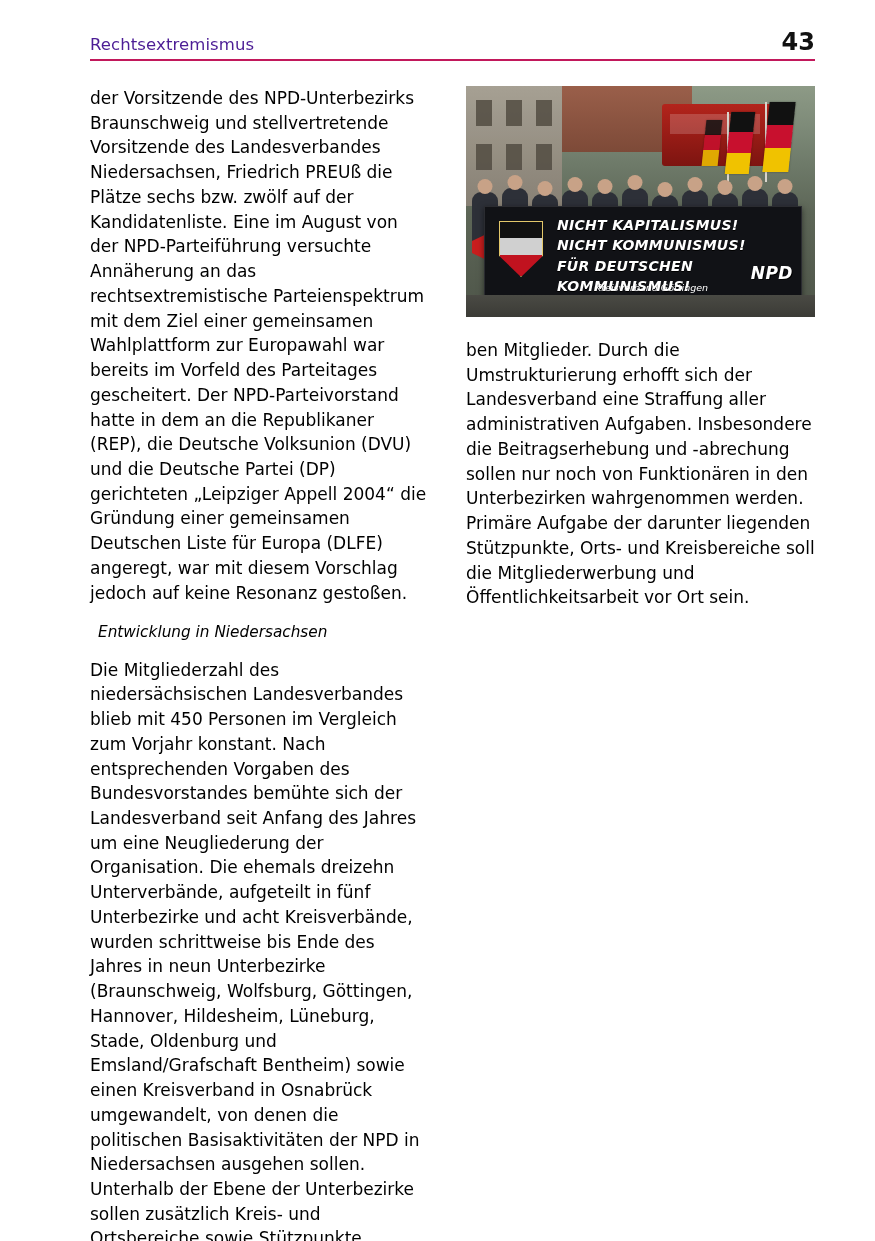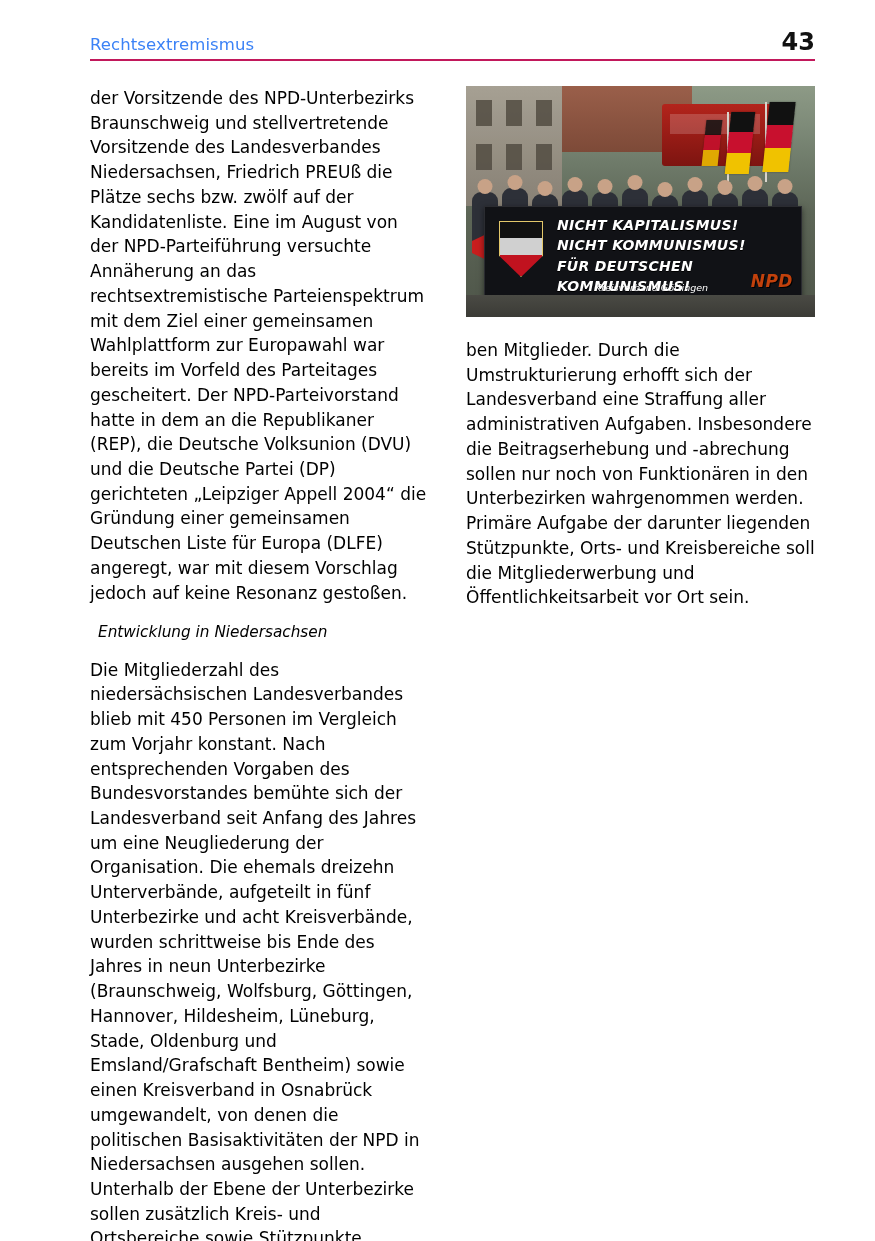--- a/index.html
+++ b/index.html
@@ -28,21 +28,21 @@
     left: 90px;
     top: 28px;
     width: 725px;
     display: flex;
     align-items: baseline;
     justify-content: space-between;
   }
   .header-title {
     font-size: 16.5px;
     letter-spacing: 0.1px;
-    color: #3b82f6;
+    color: #4c1d95;
   }
   .header-pageno {
     font-size: 24px;
     font-weight: bold;
     color: #111;
   }
   .header-rule {
     position: absolute;
     left: 90px;
     top: 59px;
@@ -208,22 +208,22 @@
     left: 110px;
     bottom: 6px;
     color: #fff;
     font-size: 9.5px;
     font-style: italic;
     font-weight: normal;
   }
   .ph-npd {
     position: absolute;
     right: 8px;
-    bottom: 8px;
-    color: #c2410c;
+    bottom: 16px;
+    color: #ffffff;
     font-weight: bold;
     font-size: 17px;
     font-style: italic;
     letter-spacing: .5px;
     text-shadow: 1px 1px 0 #000;
   }
   .ph-shield {
     position: absolute;
     left: 14px;
     top: 14px;

